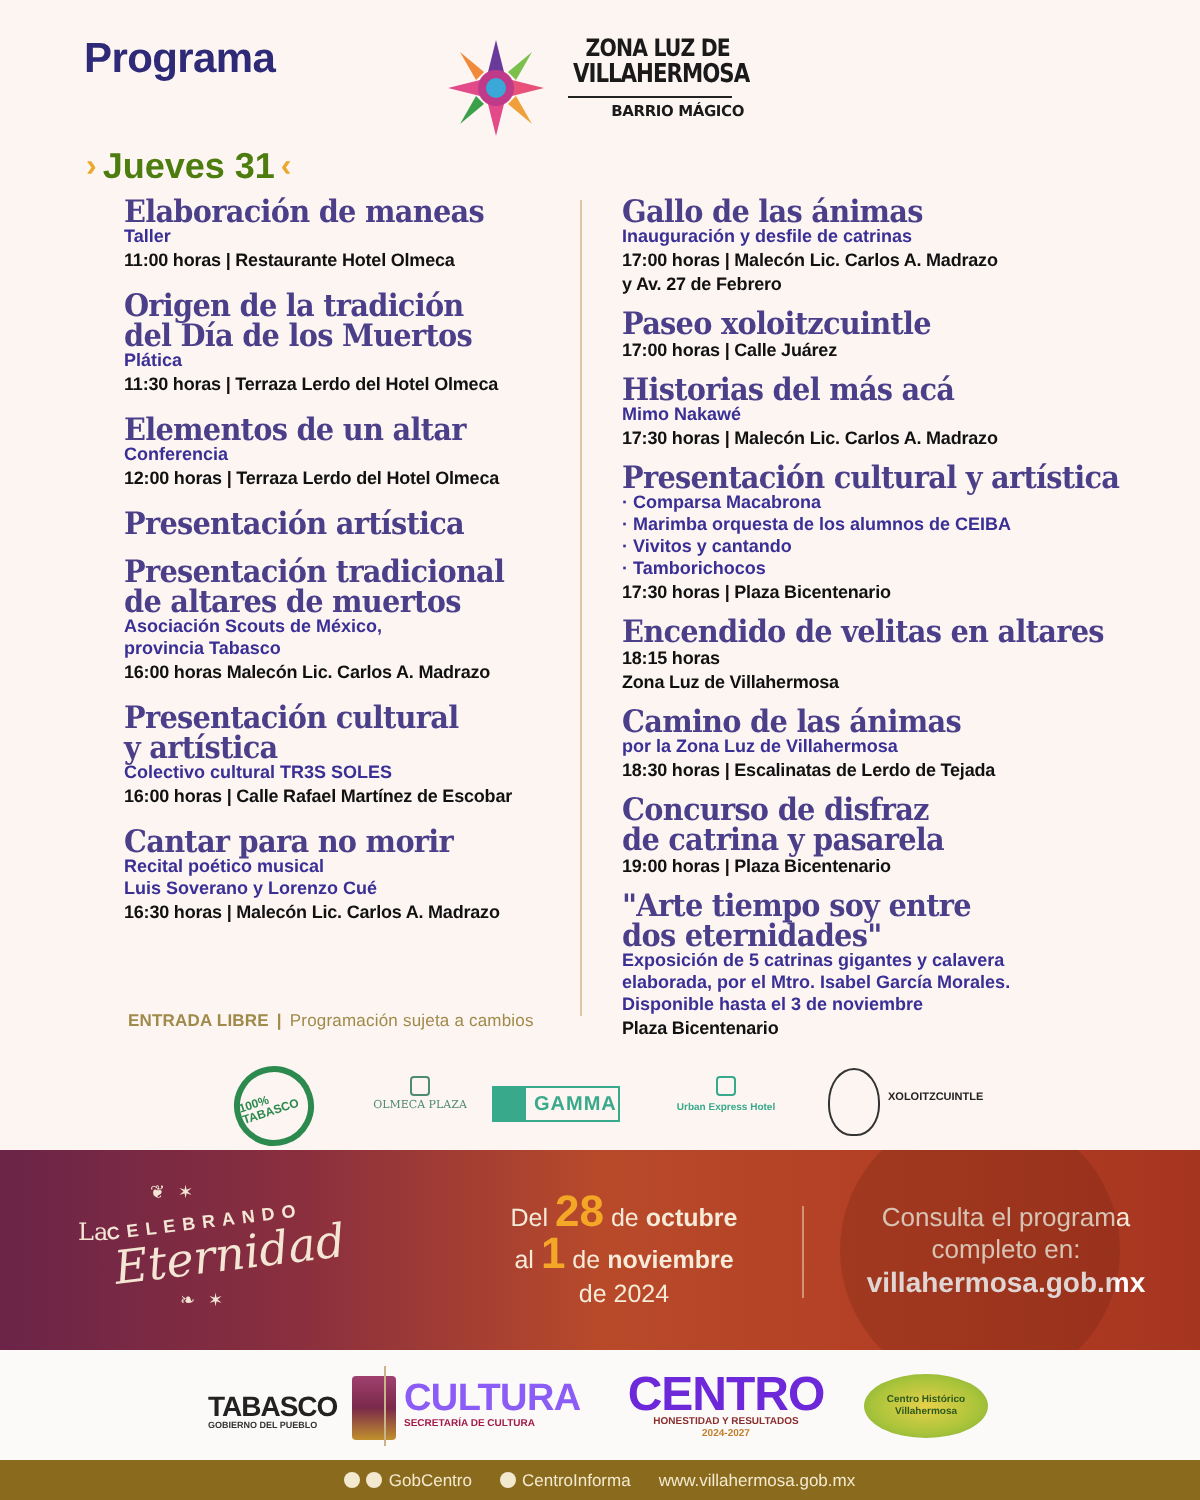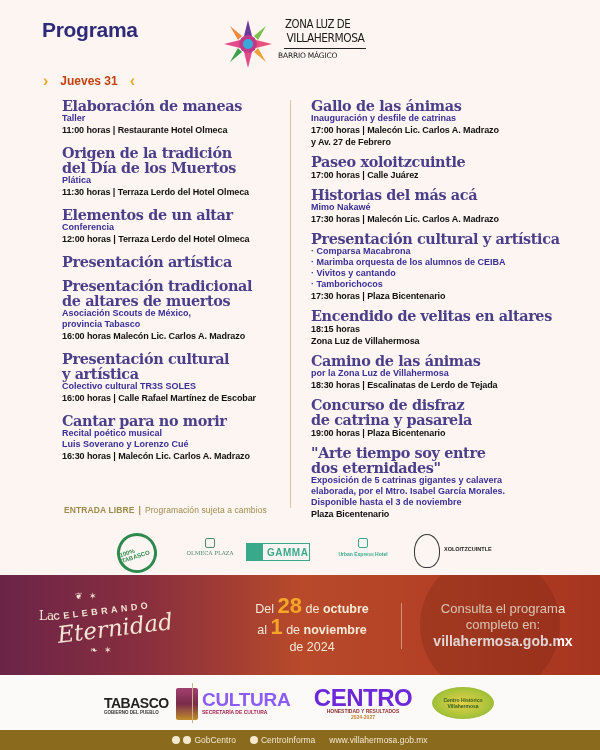--- a/index.html
+++ b/index.html
@@ -3,29 +3,29 @@
 <meta charset="utf-8">
 <style>
   * { box-sizing: border-box; margin: 0; padding: 0; }
   html, body { width: 600px; height: 750px; overflow: hidden; }
   body { background: #fcf5f2; font-family: "Liberation Sans", sans-serif; position: relative; }
 
   .header { position: absolute; left: 0; top: 0; width: 592px; height: 70px; }
   .page-title { position: absolute; left: 42px; top: 18px; font-size: 21px; font-weight: bold; color: #2f2a78; letter-spacing: -0.3px; }
   .logo { position: absolute; left: 222px; top: 16px; width: 160px; height: 56px; }
   .logo-flower { position: absolute; left: 0; top: 2px; width: 52px; height: 52px; }
-  .logo-text { position: absolute; left: 56px; top: 2px; width: 94px; text-align: left; font-family: "DejaVu Sans", sans-serif; font-weight: normal; color: #1a1a1a; }
+  .logo-text { position: absolute; left: 56px; top: 2px; width: 94px; text-align: right; font-family: "DejaVu Sans", sans-serif; font-weight: bold; color: #1a1a1a; }
   .logo-l1 { font-size: 12px; line-height: 13px; letter-spacing: -0.5px; transform: scaleX(0.85); }
   .logo-l2 { font-size: 13px; line-height: 14px; letter-spacing: -0.6px; transform: scaleX(0.82); }
   .logo-rule { border-top: 1px solid #222; margin: 3px 6px 2px; }
   .logo-l3 { font-size: 7.5px; line-height: 10px; letter-spacing: -0.2px; }
 
   .day-heading { position: absolute; left: 43px; top: 73px; display: flex; align-items: center; }
   .chev { color: #e9a92c; font-size: 16px; font-weight: bold; line-height: 16px; }
-  .day-label { font-size: 12px; font-weight: bold; color: #c2410c; margin: 0 12px; }
+  .day-label { font-size: 18px; font-weight: bold; color: #4d7c0f; margin: 0 3px; }
 
   .col { position: absolute; top: 98px; }
   .col-left { left: 62px; width: 225px; }
   .col-right { left: 311px; width: 250px; }
   .divider { position: absolute; left: 290px; top: 100px; width: 1px; height: 408px; background: #d9c7a8; }
 
   .event { margin-bottom: 9px; }
   .ev-title { font-family: "DejaVu Serif", serif; font-weight: bold; color: #4b3f8a; font-size: 15.5px; line-height: 15px; letter-spacing: -0.4px; transform: scaleX(0.93); transform-origin: left; white-space: nowrap; }
   .ev-sub { font-size: 9px; font-weight: bold; color: #3a2f95; line-height: 11px; }
   .ev-meta { font-size: 9px; font-weight: bold; color: #111; line-height: 12px; white-space: nowrap; letter-spacing: -0.1px; }

